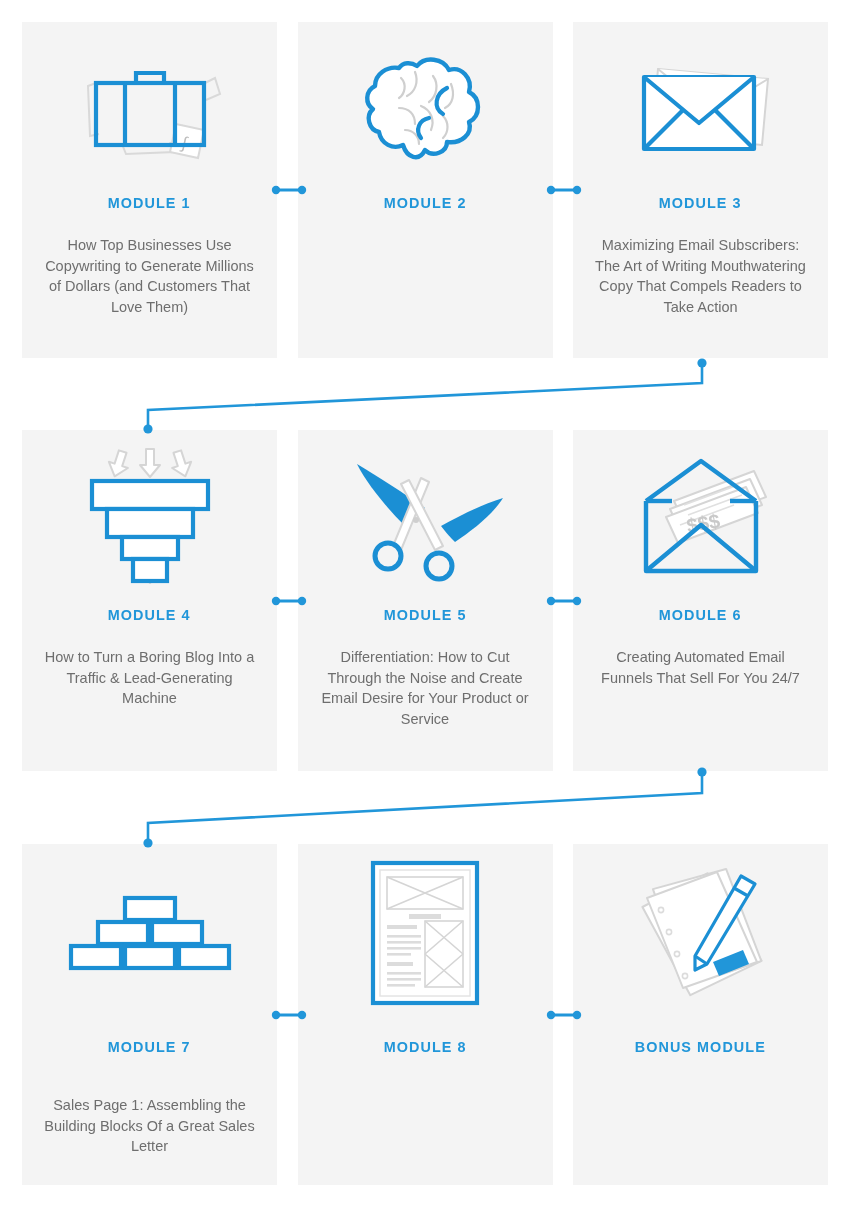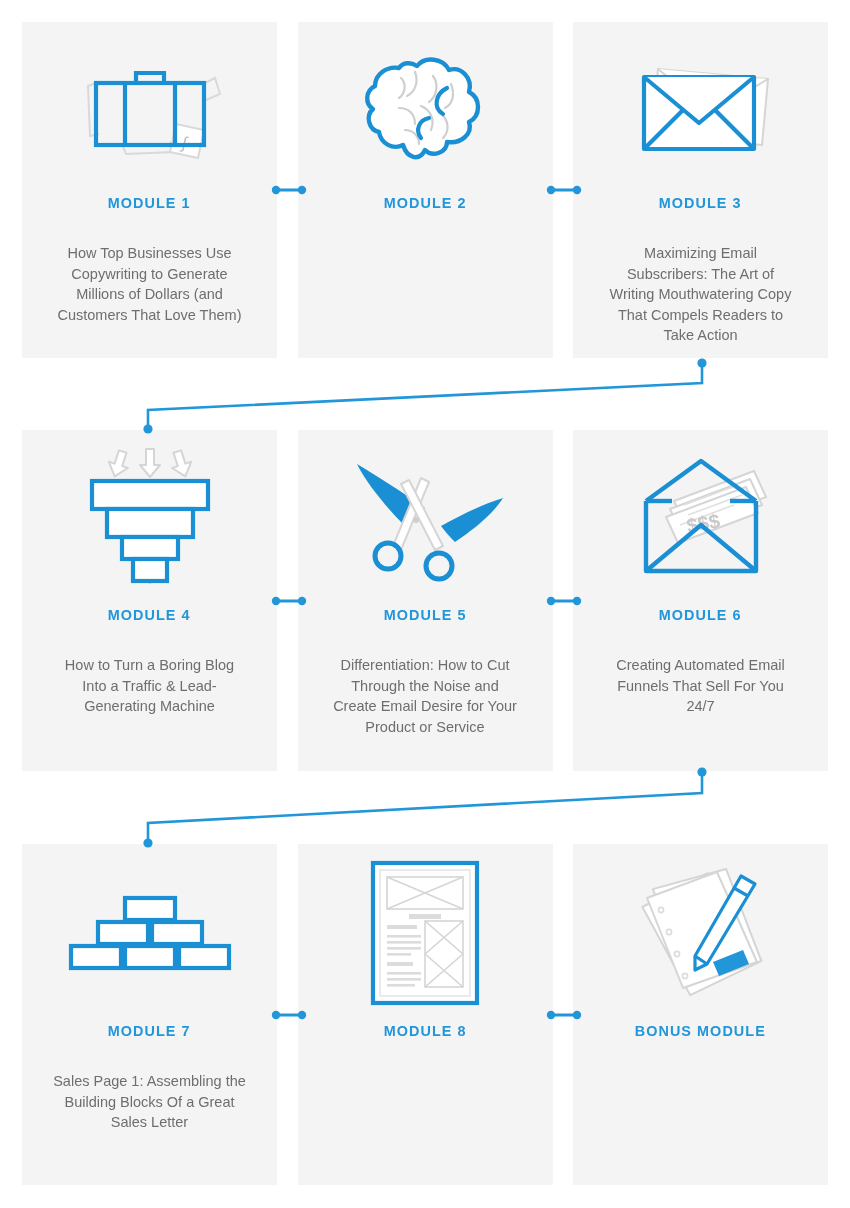--- a/index.html
+++ b/index.html
@@ -50,21 +50,21 @@
     width: 255px;
     background: #f4f4f4;
     box-sizing: border-box;
     padding: 0 18px;
     display: flex;
     flex-direction: column;
     align-items: center;
   }
   .row-1 .card { height: 336px; }
   .row-2 .card { height: 341px; }
-  .row-3 .card { height: 341px; }
+  .row-3 .card { height: 341px; gap: 16px; }
 
   .icon-wrap {
     height: 172px;
     width: 100%;
     display: flex;
     align-items: center;
     justify-content: center;
   }
   .row-2 .icon-wrap { height: 176px; }
   .row-3 .icon-wrap { height: 178px; }
@@ -81,21 +81,21 @@
     font-stretch: condensed;
     font-family: "Liberation Sans Narrow", "Liberation Sans", sans-serif;
     transform: scaleX(0.96);
   }
 
   .module-desc {
     color: #6e6e6e;
     font-size: 14.5px;
     line-height: 20.5px;
     text-align: center;
-    margin: 12px;
+    margin: 4px;
     max-width: 215px;
   }
 </style>
 </head>
 <body>
 
 <div class="board">
 
   <svg class="connectors" viewBox="0 0 850 1208" width="850" height="1208">
 

